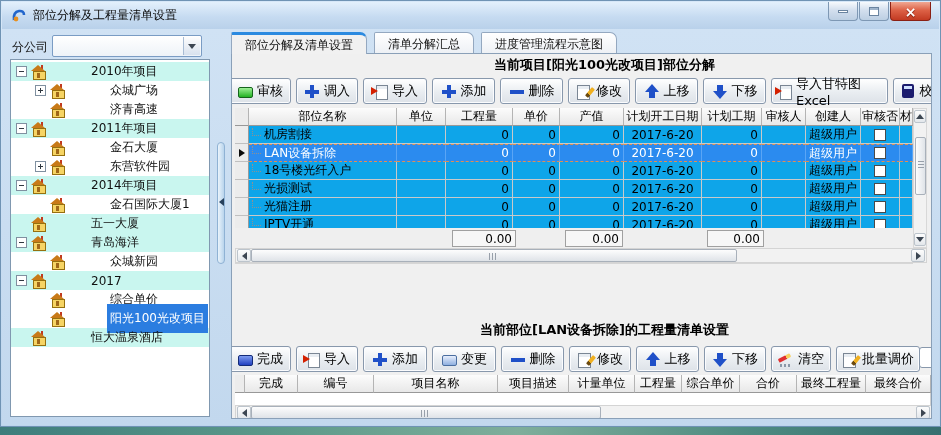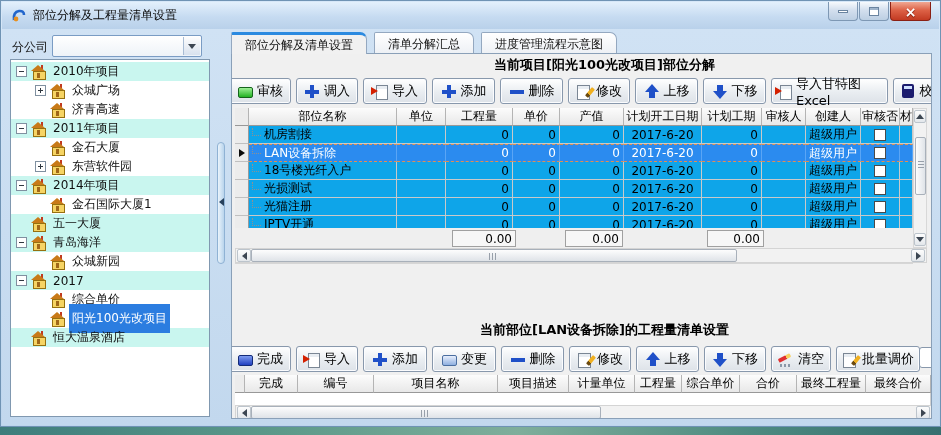--- a/index.html
+++ b/index.html
@@ -48,21 +48,21 @@
 .exp::before { content:""; position:absolute; left:2px; top:4px; width:5px; height:1px; background:#303840; }
 .exp.plus::after { content:""; position:absolute; left:4px; top:2px; width:1px; height:5px; background:#303840; }
 .exp-sp { width:15px; flex:none; }
 .house { width:15px; height:13px; position:relative; margin-right:4px; flex:none;
   background:linear-gradient(#c23a20,#c23a20) no-repeat 10px 0/2px 4px; }
 .house::before { content:""; position:absolute; left:0; top:0; border-left:7px solid transparent;
   border-right:7px solid transparent; border-bottom:6px solid #c87a18; }
 .house::after { content:""; position:absolute; left:2px; top:6px; width:11px; height:7px;
   background:#f6d464; border:1px solid #96700f; }
 .house i { position:absolute; left:6px; top:8px; width:3px; height:5px; background:#a06818; z-index:2; }
-.tlabel { padding:6px 3px; color:#101010; }
+.tlabel { padding:6px 3px; color:#101010;margin-left:38px; }
 .tlabel.selected { background:#2b7de0; color:#fff; }
 
 
 .vsplit { position:absolute; left:210px; top:5px; width:18px; bottom:8px; }
 .vsplit-bar { position:absolute; left:5px; top:108px; width:8px; height:122px;
   background:linear-gradient(90deg,#eaf4fc,#b9d4ec); border:1px solid #8fb2d4; border-radius:4px; }
 .vsplit-bar .tri-lf { position:absolute; left:1px; top:55px; border-right-color:#27415c; }
 
 
 .tabs { position:absolute; left:229px; top:3px; display:flex; }

